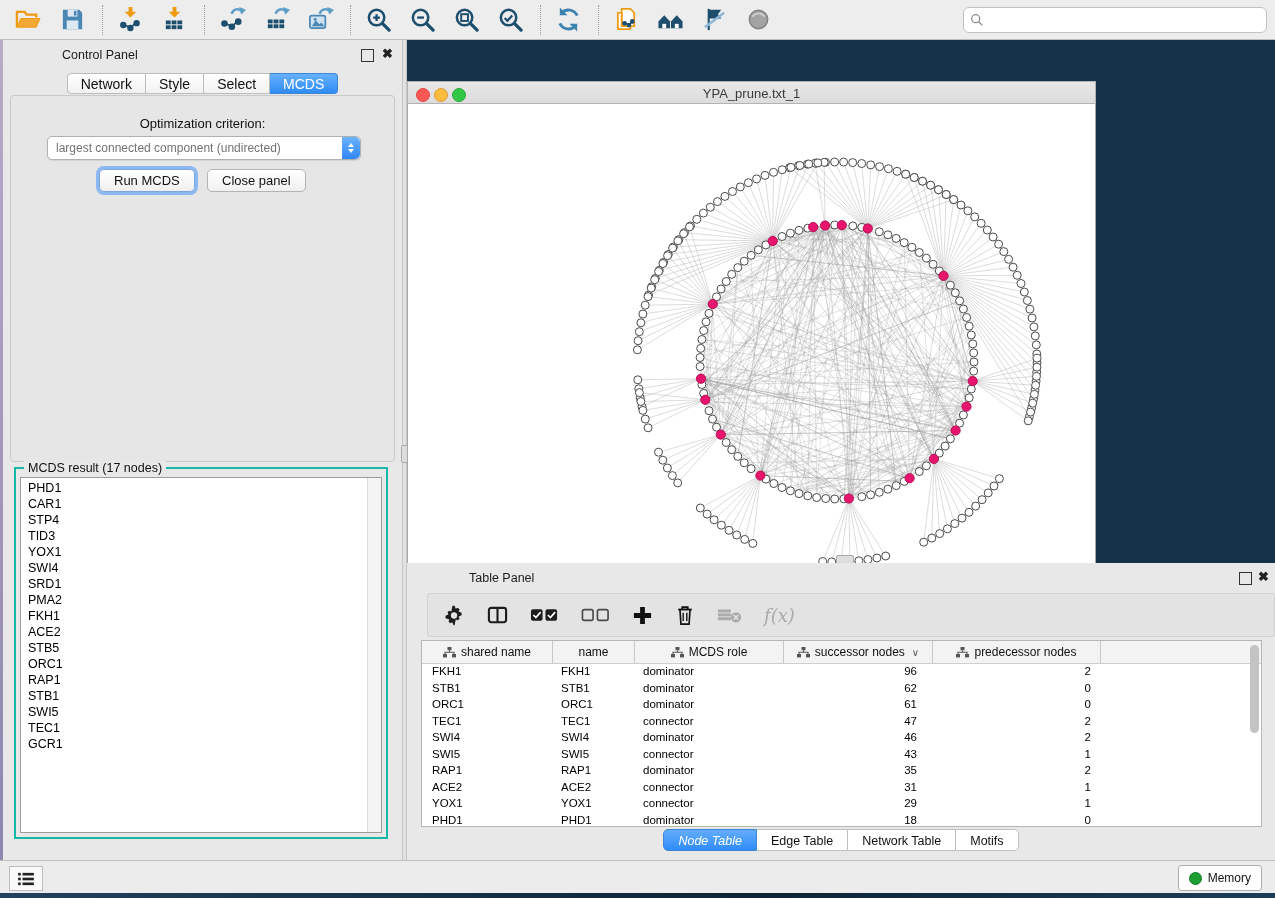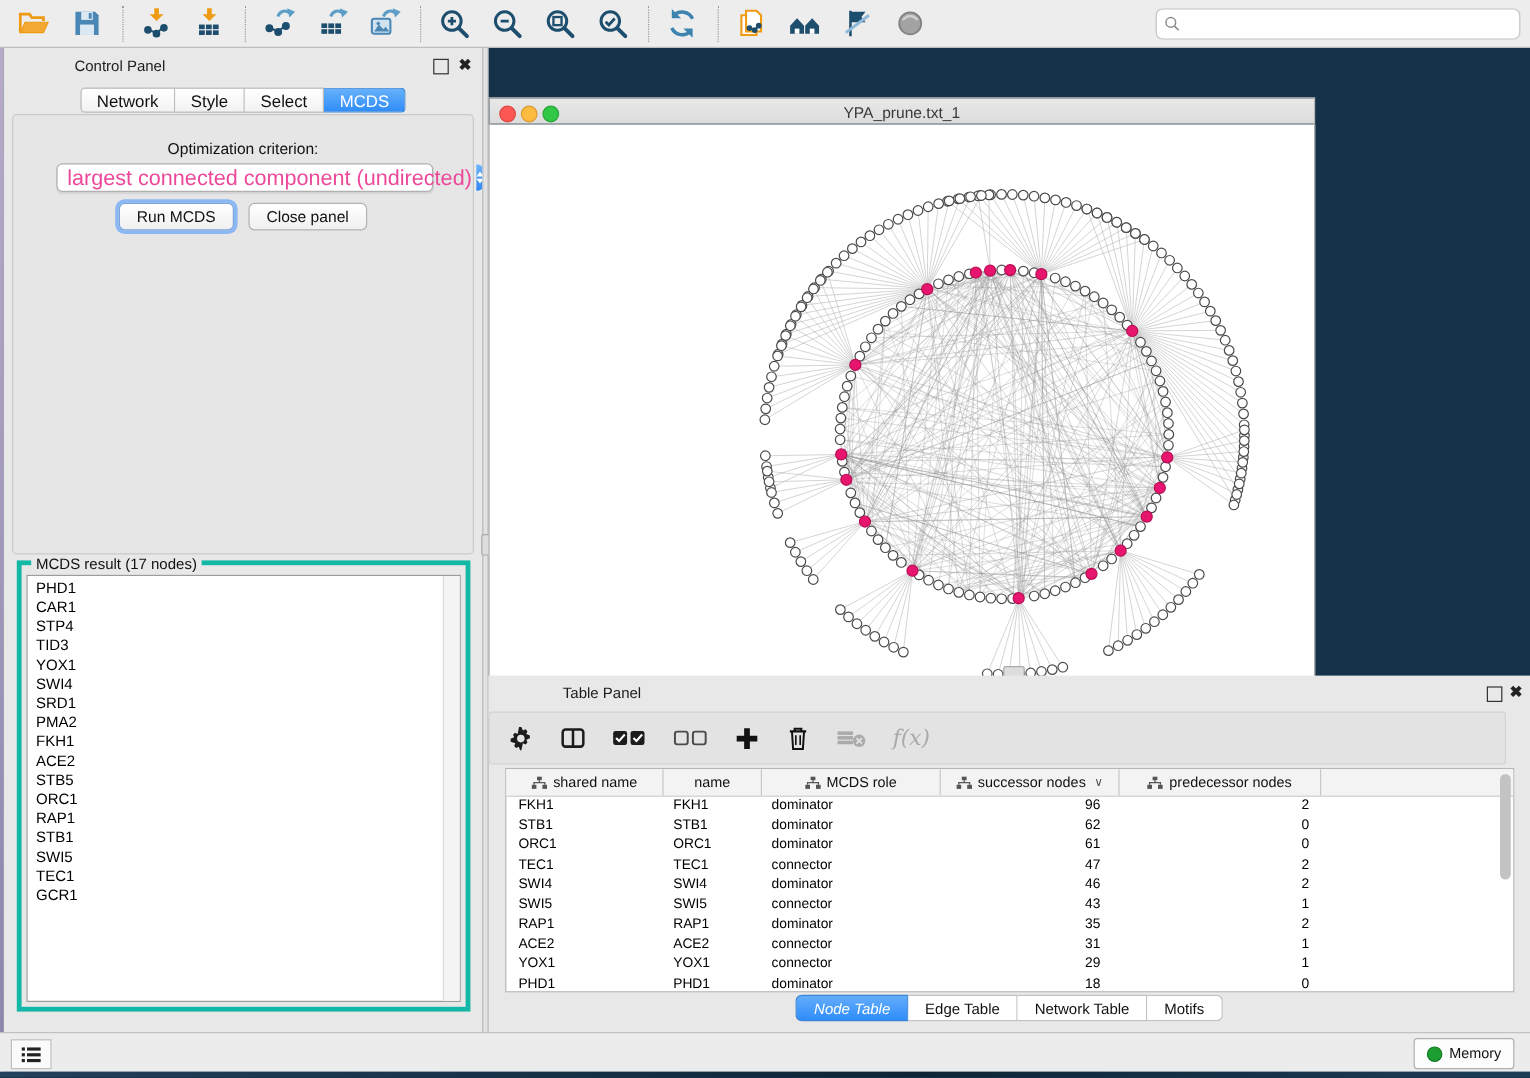--- a/index.html
+++ b/index.html
@@ -30,53 +30,53 @@
   .cp-tab{height:21px;line-height:21px;padding:0 13px;font-size:14px;background:linear-gradient(#ffffff,#f2f2f2);
     border:1px solid #bcbcbc;border-left:none;color:#111;text-align:right;}
   .cp-tab:first-child{border-left:1px solid #bcbcbc;border-radius:4px 0 0 4px;}
   .cp-tab:last-child{border-radius:0 4px 4px 0;}
   .cp-tab.sel{background:linear-gradient(#66b1fb,#2f8cf8);color:#fff;border-color:#3d85d6;}
   #cp-inner{position:absolute;left:7px;top:55px;width:383px;height:365px;background:#e6e6e6;
     border:1px solid #c9c9c9;border-radius:4px;}
   #opt-label{position:absolute;left:0;top:20px;width:100%;text-align:center;font-size:13px;color:#111;}
   #criterion-select{position:absolute;left:36px;top:40px;width:312px;height:22px;background:#fff;border:1px solid #b0b0b0;
     border-radius:5px;display:flex;align-items:center;box-shadow:0 1px 1px rgba(0,0,0,.08);}
-  #criterion-select .val{flex:1;font-size:18px;padding-left:8px;color:#ec4899;white-space:nowrap;}
+  #criterion-select .val{flex:1;font-size:12px;padding-left:8px;color:#737373;white-space:nowrap;}
   #criterion-select .stepper{width:18px;height:22px;margin-left:4px;background:linear-gradient(#6cb3fc,#2f86f6);
     border-radius:0 5px 5px 0;display:flex;flex-direction:column;align-items:center;justify-content:center;gap:2px;}
   .chev{width:0;height:0;border-left:3.5px solid transparent;border-right:3.5px solid transparent;}
   .chev.up{border-bottom:4.5px solid #fff;}
   .chev.dn{border-top:4.5px solid #fff;}
   .mac-btn{position:absolute;height:23px;background:linear-gradient(#ffffff,#f0f0f0);border:1px solid #b4b4b4;
     border-radius:5px;font-size:13px;font-family:"Liberation Sans",sans-serif;color:#111;padding:0 14px;}
   #run-btn{left:88px;top:73px;box-shadow:0 0 0 3px rgba(90,160,250,.65);border-color:#7aa8dd;}
   #close-panel-btn{left:196px;top:73px;}
   
-  #mcds-group{position:absolute;left:11px;top:427px;width:370px;height:368px;border:4px solid #14b8a6;}
+  #mcds-group{position:absolute;left:11px;top:427px;width:370px;height:368px;border:2px solid #14b8a6;}
   #mcds-legend{position:absolute;left:8px;top:-8px;background:#e8e8e8;padding:0 4px;font-size:12.5px;color:#111;}
   #mcds-list-wrap{position:absolute;left:4px;top:8px;right:4px;bottom:4px;background:#fff;border:1px solid #9c9c9c;}
   #mcds-scroll{position:absolute;top:0;right:0;width:13px;height:100%;background:#f4f4f4;border-left:1px solid #dcdcdc;}
   #mcds-list{position:absolute;left:0;top:0;right:13px;bottom:0;overflow:hidden;padding:2px 0 0 7px;}
   .mcds-item{font-size:12.5px;line-height:16px;color:#000;}
   
   #v-split{left:402px;top:40px;width:5px;height:820px;background:#e2e2e2;border-left:1px solid #c6c6c6;border-right:1px solid #c6c6c6;box-sizing:border-box;}
   #v-split-handle{position:absolute;left:-2px;top:405px;width:8px;height:16px;background:#ddd;border:1px solid #aaa;border-radius:2px;}
   #h-split-handle{left:836px;top:555px;width:16px;height:8px;background:#ddd;border:1px solid #aaa;border-radius:2px;}
   
   #network-window{left:407px;top:45px;width:689px;height:518px;margin-top:36px;}
   #net-titlebar{position:absolute;left:0;top:0;width:100%;height:23px;background:linear-gradient(#e8e8e8,#dcdcdc);
     border:1px solid #b3b3b3;box-sizing:border-box;}
   .tl{position:absolute;top:5.5px;width:12px;height:12px;border-radius:50%;}
   #net-title{position:absolute;width:100%;text-align:center;top:4px;font-size:13px;color:#3a3a3a;}
   #net-canvas{position:absolute;left:0;top:23px;width:100%;height:495px;background:#fff;
     border:1px solid #a8a8a8;border-top:none;box-sizing:border-box;}
   #net-canvas svg{display:block;}
   
   #table-panel{left:407px;top:563px;width:868px;height:297px;background:#e8e8e8;}
-  #tp-toolbar{position:absolute;left:0;top:30px;width:848px;height:44px;background:#e3e3e3;
+  #tp-toolbar{position:absolute;left:20px;top:30px;width:848px;height:44px;background:#e3e3e3;
     border:1px solid #d2d2d2;border-radius:3px;display:flex;align-items:center;padding-left:16px;box-sizing:border-box;}
   .tp-btn{border:none;background:transparent;margin-right:22px;padding:0;height:26px;display:flex;align-items:center;}
   .tp-btn svg{display:block;}
   #fx-btn{font-family:"DejaVu Serif",serif;font-style:italic;font-size:18px;color:#a9a9a9;}
   #node-table{position:absolute;left:14px;top:77px;width:841px;height:187px;background:#fff;border:1px solid #b6b6b6;box-sizing:border-box;}
   #nt-header{display:flex;height:22px;background:#f3f3f3;border-bottom:1px solid #cfcfcf;}
   .nt-hcell{display:flex;align-items:center;justify-content:center;gap:5px;font-size:12px;color:#111;
     border-right:1px solid #c8c8c8;box-sizing:border-box;position:relative;}
   .nt-hcell svg{flex:0 0 auto;}
   .sort-glyph{font-size:10px;color:#555;margin-left:2px;}

